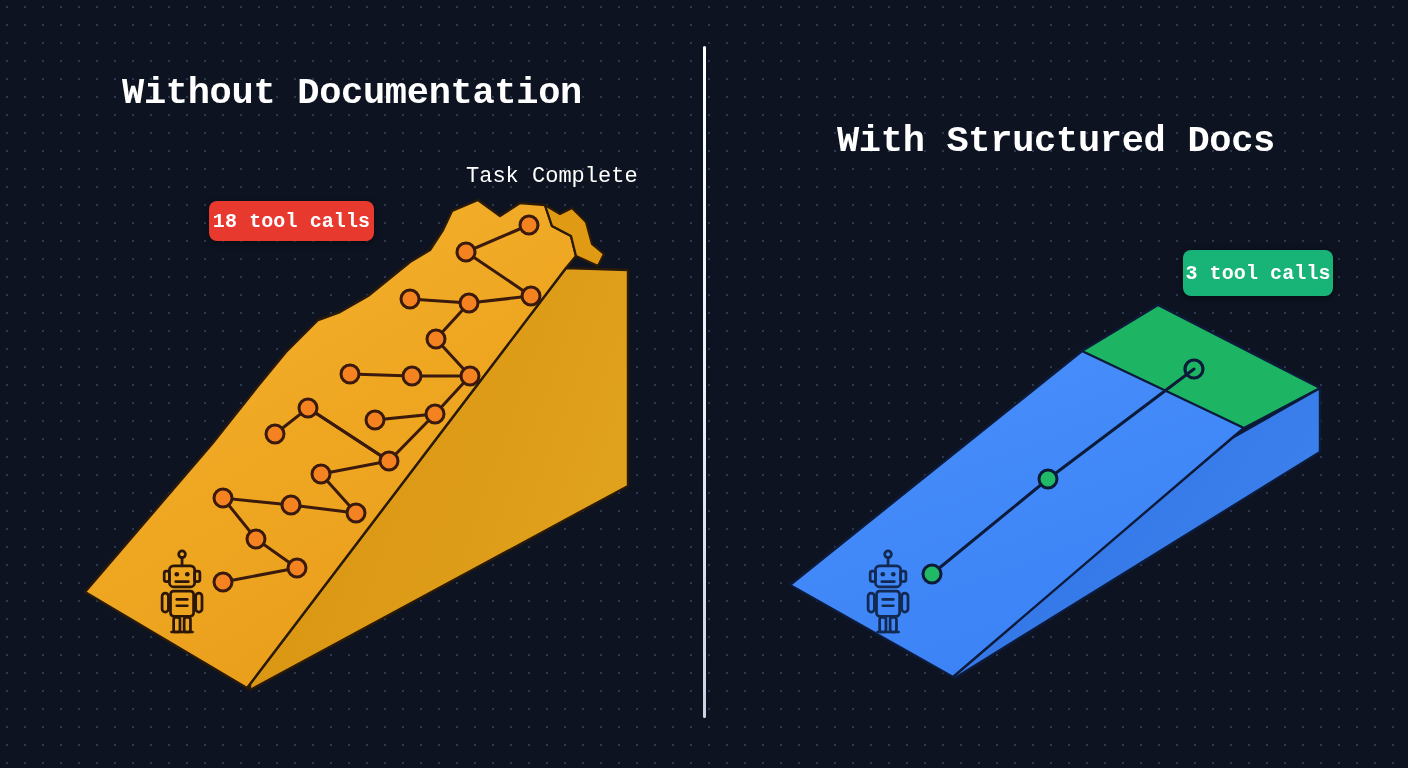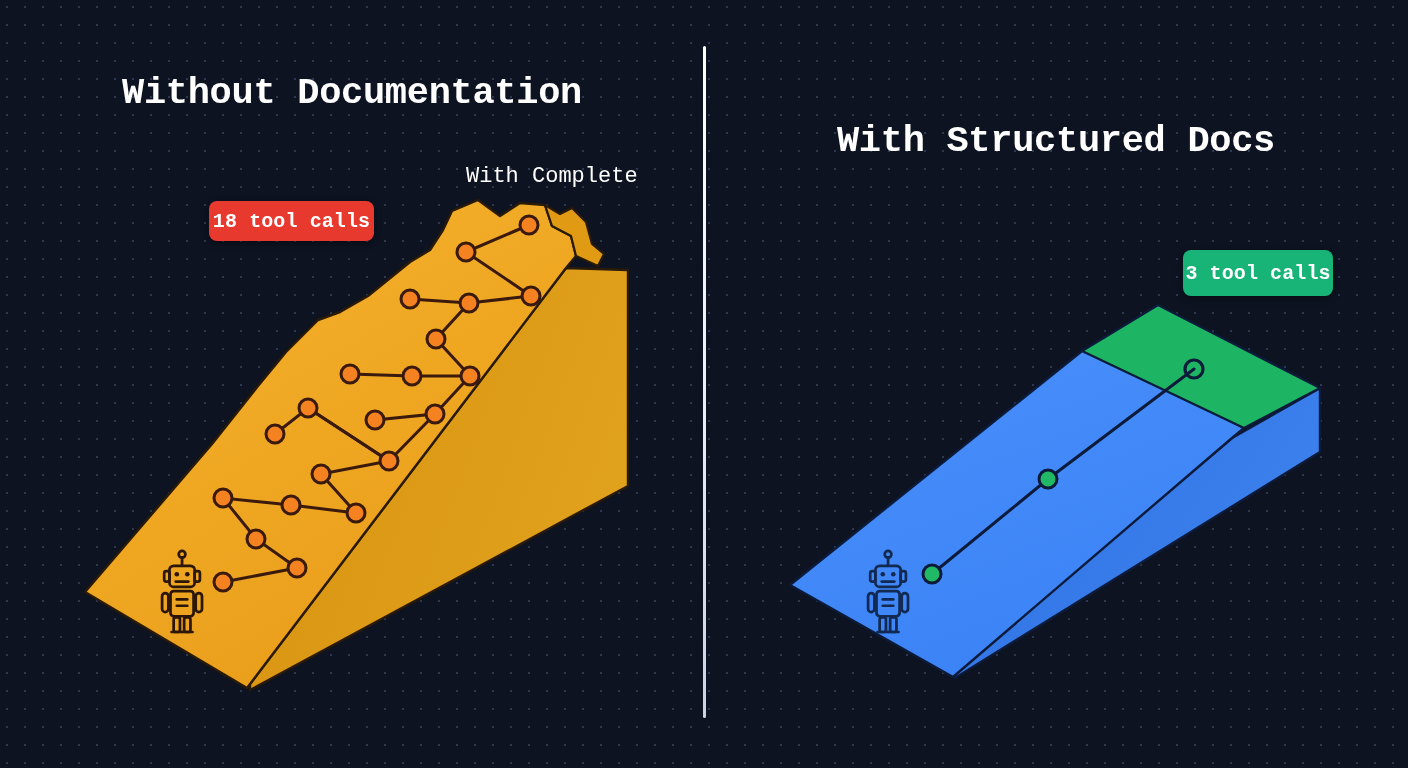--- a/index.html
+++ b/index.html
@@ -243,19 +243,19 @@
       <line x1="21" y1="80" x2="31" y2="80"></line>
     </g>
   </svg>
 
   <div id="title-left" class="panel-title">Without Documentation</div>
 
   <div id="title-right" class="panel-title">With Structured Docs</div>
 
   <div id="divider"></div>
 
-  <div id="task-complete">With Complete</div>
+  <div id="task-complete">Task Complete</div>
 
   <div id="badge-left" class="badge">18 tool calls</div>
 
   <div id="badge-right" class="badge">3 tool calls</div>
 
 </div>
 
 </body></html>

